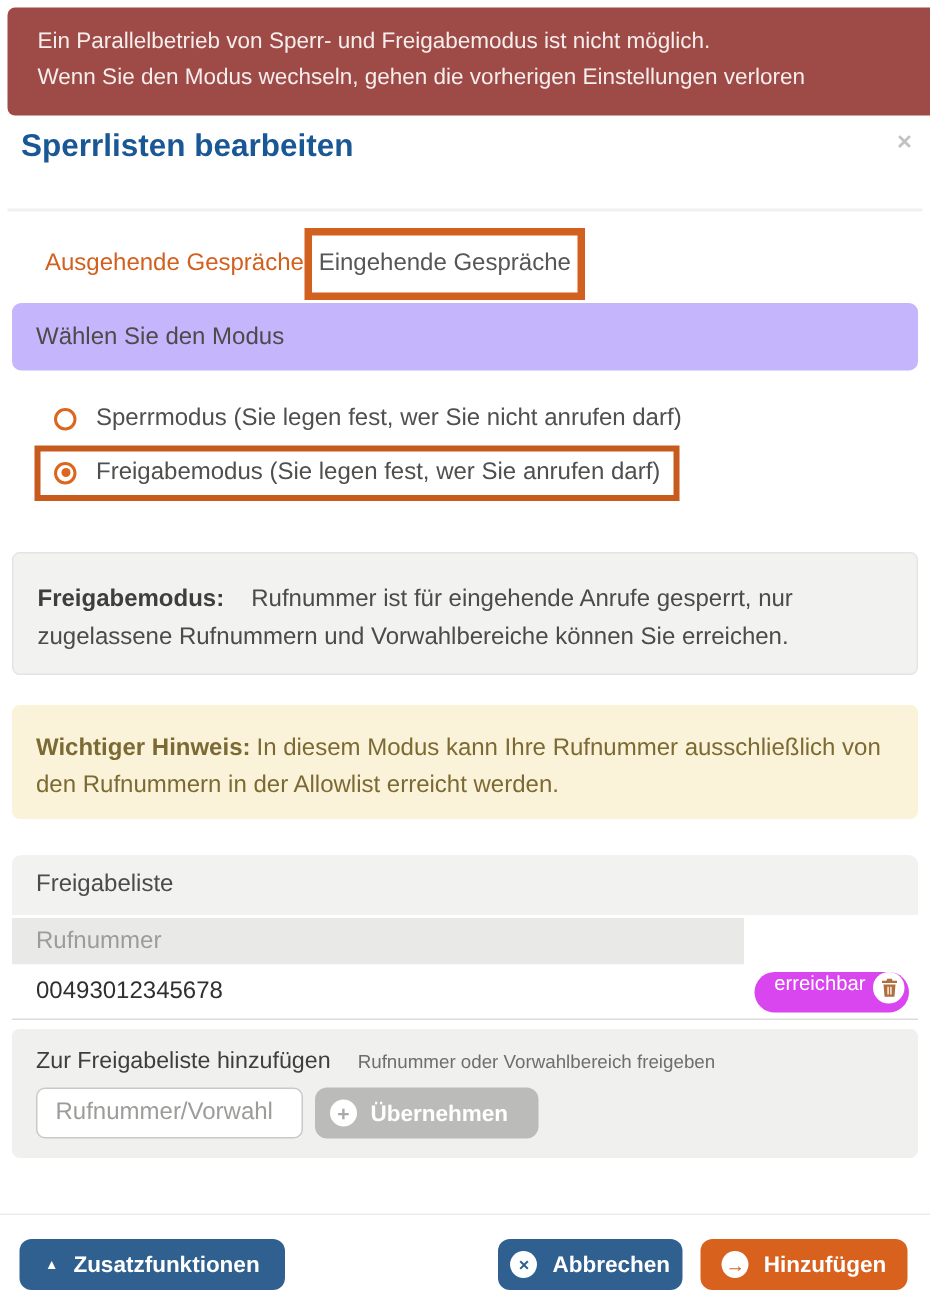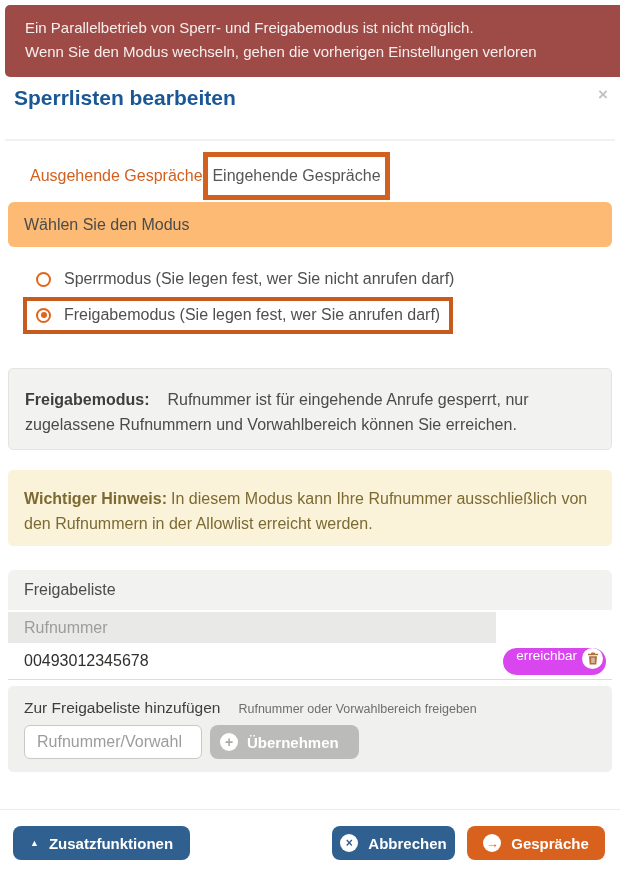--- a/index.html
+++ b/index.html
@@ -28,21 +28,21 @@
   .tab-incoming {
     position:absolute; left:203px; top:152px; width:187px; height:48px;
     border:5px solid #D2601E; background:#fff;
     display:flex; align-items:center; justify-content:center;
     font-size:16px; color:#565656; cursor:pointer;
   }
 
   
   .mode-bar {
     position:absolute; left:8px; top:202px; width:604px; height:45px;
-    background:#fdba74; border-radius:6px; line-height:45px; padding-left:16px;
+    background:#c4b5fd; border-radius:6px; line-height:45px; padding-left:16px;
     font-size:16px; color:#4B4B49;
   }
   .option-row { position:absolute; left:36px; display:flex; align-items:center; gap:13px; height:28px; font-size:16px; color:#4F4F4D; cursor:pointer; }
   .option-row.r1 { top:265px; }
   .option-row.r2 { top:301px; }
   .radio { width:15px; height:15px; border:2px solid #DB671F; border-radius:50%; position:relative; flex:none; background:#fff; }
   .radio.selected::after { content:""; position:absolute; left:2.5px; top:2.5px; right:2.5px; bottom:2.5px; background:#DB671F; border-radius:50%; }
   .radio-annotation {
     position:absolute; left:23px; top:297px; width:430px; height:37px;
     border:4px solid #C75B1E; pointer-events:none;
@@ -147,21 +147,21 @@
   <span class="radio"></span>
   <span>Sperrmodus (Sie legen fest, wer Sie nicht anrufen darf)</span>
 </div>
 <div class="option-row r2">
   <span class="radio selected"></span>
   <span>Freigabemodus (Sie legen fest, wer Sie anrufen darf)</span>
 </div>
 <div class="radio-annotation"></div>
 
 <div class="info-box">
-  <b>Freigabemodus:</b><span>Rufnummer ist für eingehende Anrufe gesperrt, nur zugelassene Rufnummern und Vorwahlbereich können Sie erreichen.</span>
+  <b>Freigabemodus:</b><span>Rufnummer ist für eingehende Anrufe gesperrt, nur zugelassene Rufnummern und Vorwahlbereiche können Sie erreichen.</span>
 </div>
 
 <div class="warning-box">
   <b>Wichtiger Hinweis:</b><span>In diesem Modus kann Ihre Rufnummer ausschließlich von den Rufnummern in der Allowlist erreicht werden.</span>
 </div>
 
 <div class="list-heading">Freigabeliste</div>
 <div class="list-colhead">Rufnummer</div>
 <div class="list-row">
   <span>00493012345678</span>
@@ -195,14 +195,14 @@
   <span>Zusatzfunktionen</span>
 </button>
 
 <button class="btn btn-cancel">
   <span class="icon-circle">×</span>
   <span>Abbrechen</span>
 </button>
 
 <button class="btn btn-apply">
   <span class="icon-circle">→</span>
-  <span>Gespräche</span>
+  <span>Hinzufügen</span>
 </button>
 
 </body></html>

